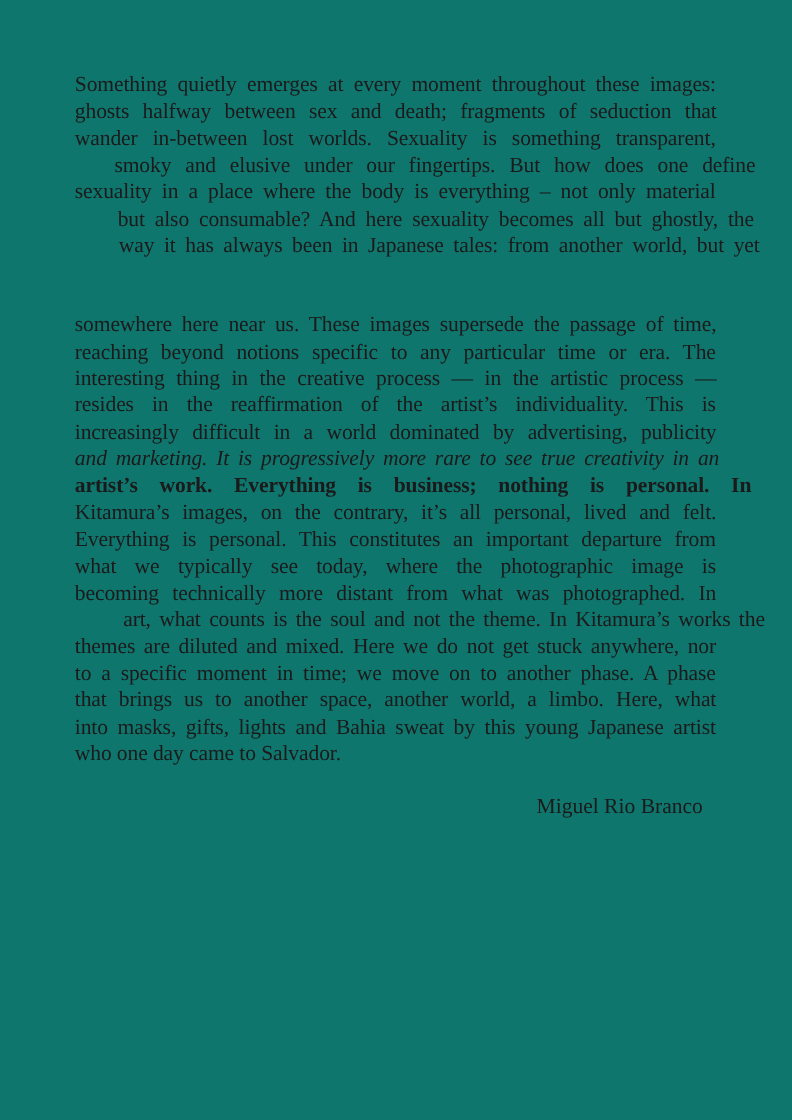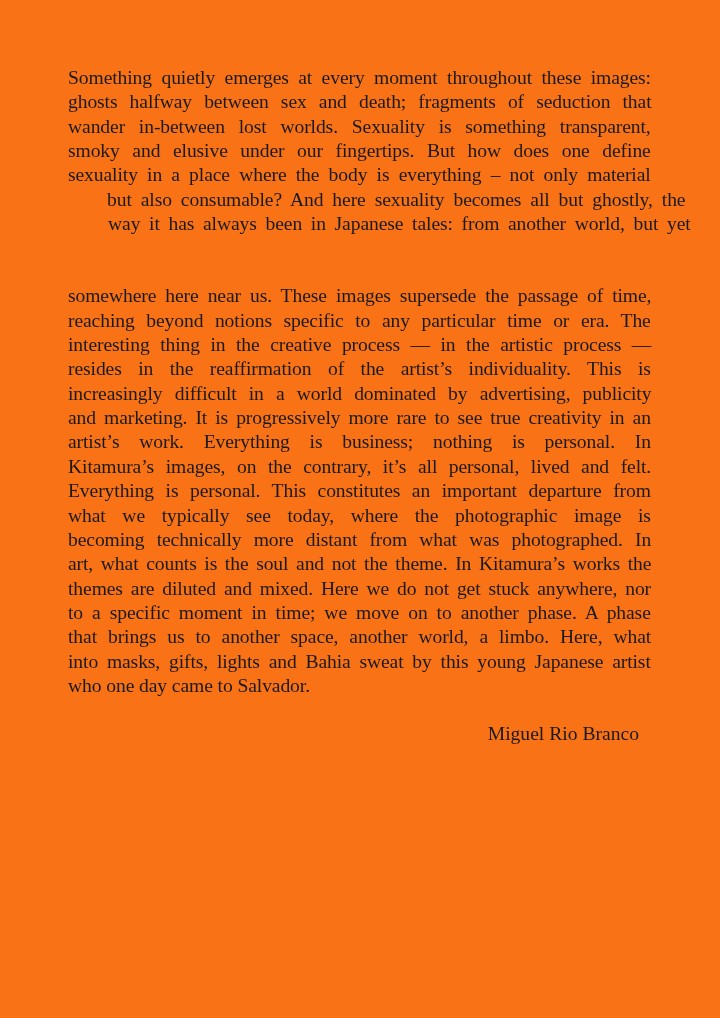--- a/index.html
+++ b/index.html
@@ -14,21 +14,21 @@
       overflow: hidden;
       font-family: "Liberation Serif", "DejaVu Serif", serif;
       color: #1a1a1a;
     }
     .page {
       position: absolute;
       left: 0;
       top: 0;
       width: 720px;
       height: 1018px;
-      background: #f97316;
+      background: #0f766e;
     }
     .body-text {
       position: absolute;
       left: 68px;
       top: 66px;
       width: 583px;
       margin: 0;
     }
     .line {
       display: block;
@@ -56,36 +56,36 @@
     }
   </style>
 </head>
 <body>
 
 <div class="page">
   <div class="body-text">
     <span class="line" style="white-space: nowrap; display: block; word-spacing: 4.625px; text-align: left; text-align-last: left;">Something quietly emerges at every moment throughout these images:</span>
     <span class="line" style="white-space: nowrap; display: block; word-spacing: 7.33333px; text-align: left; text-align-last: left;">ghosts halfway between sex and death; fragments of seduction that</span>
     <span class="line" style="white-space: nowrap; display: block; word-spacing: 9px; text-align: left; text-align-last: left;">wander in-between lost worlds. Sexuality is something transparent,</span>
-    <span class="line" style="white-space: nowrap; display: block; word-spacing: 7.8px; text-align: left; text-align-last: left;">smoky and elusive under our fingertips. But how does one define</span>
+    <span class="line" style="white-space: nowrap; display: block; word-spacing: 7.8px; text-align: left; text-align-last: left; margin-left: 36px;">smoky and elusive under our fingertips. But how does one define</span>
     <span class="line" style="white-space: nowrap; display: block; word-spacing: 4.41667px; text-align: left; text-align-last: left;">sexuality in a place where the body is everything – not only material</span>
     <span class="line" style="white-space: nowrap; display: block; word-spacing: 4.18182px; text-align: left; text-align-last: left; margin-left: 39px;">but also consumable?  And here sexuality becomes all but ghostly, the</span>
     <span class="line" style="white-space: nowrap; display: block; word-spacing: 3.91667px; text-align: left; text-align-last: left; margin-left: 40px;">way it has always been in Japanese tales: from another world, but yet</span>
     <span class="line" style="white-space: nowrap; display: block; word-spacing: 4.2px; text-align: left; text-align-last: left; margin-top: 48px;">somewhere here near us. These images supersede the passage of time,</span>
     <span class="line" style="white-space: nowrap; display: block; word-spacing: 6.8px; text-align: left; text-align-last: left;">reaching beyond notions specific to any particular time or era. The</span>
     <span class="line" style="white-space: nowrap; display: block; word-spacing: 5.72727px; text-align: left; text-align-last: left;">interesting thing in the creative process — in the artistic process —</span>
     <span class="line" style="white-space: nowrap; display: block; word-spacing: 11.6667px; text-align: left; text-align-last: left;">resides in the reaffirmation of the artist’s individuality. This is</span>
     <span class="line" style="white-space: nowrap; display: block; word-spacing: 7.375px; text-align: left; text-align-last: left;">increasingly difficult in a world dominated by advertising, publicity</span>
-    <span class="line" style="white-space: nowrap; display: block; word-spacing: 3.25px; text-align: right; text-align-last: left;">and marketing. It is progressively more rare to see true creativity in an</span>
-    <span class="line" style="white-space: nowrap; display: block; word-spacing: 15px; text-align: center; text-align-last: left;">artist’s work. Everything is business; nothing is personal. In</span>
+    <span class="line" style="white-space: nowrap; display: block; word-spacing: 3.25px; text-align: right; text-align-last: left; font-style: italic;">and marketing. It is progressively more rare to see true creativity in an</span>
+    <span class="line" style="white-space: nowrap; display: block; word-spacing: 15px; text-align: center; text-align-last: left; font-weight: bold;">artist’s work. Everything is business; nothing is personal. In</span>
     <span class="line" style="white-space: nowrap; display: block; word-spacing: 6.8px; text-align: left; text-align-last: left;">Kitamura’s images, on the contrary, it’s all personal, lived and felt.</span>
     <span class="line" style="white-space: nowrap; display: block; word-spacing: 6.75px; text-align: left; text-align-last: left;">Everything is personal. This constitutes an important departure from</span>
     <span class="line" style="white-space: nowrap; display: block; word-spacing: 11.8889px; text-align: left; text-align-last: left;">what we typically see today, where the photographic image is</span>
     <span class="line" style="white-space: nowrap; display: block; word-spacing: 7.375px; text-align: left; text-align-last: left;">becoming technically more distant from what was photographed. In</span>
-    <span class="line" style="white-space: nowrap; display: block; word-spacing: 2.84615px; text-align: left; text-align-last: left;">art, what counts is the soul and not the theme. In Kitamura’s works the</span>
+    <span class="line" style="white-space: nowrap; display: block; word-spacing: 2.84615px; text-align: left; text-align-last: left; margin-left: 44px;">art, what counts is the soul and not the theme. In Kitamura’s works the</span>
     <span class="line" style="white-space: nowrap; display: block; word-spacing: 3.08333px; text-align: center; text-align-last: left;">themes are diluted and mixed. Here we do not get stuck anywhere, nor</span>
     <span class="line" style="white-space: nowrap; display: block; word-spacing: 4.23077px; text-align: left; text-align-last: left;">to a specific moment in time; we move on to another phase. A phase</span>
     <span class="line" style="white-space: nowrap; display: block; word-spacing: 6.18182px; text-align: left; text-align-last: left;">that brings us to another space, another world, a limbo. Here, what</span>
     <span class="line" style="white-space: nowrap; display: block; word-spacing: 4px; text-align: left; text-align-last: left;">into masks, gifts, lights and Bahia sweat by this young Japanese artist</span>
     <span class="line last">who one day came to Salvador.</span>
   </div>
 
   <p class="signature">Miguel Rio Branco</p>
 </div>
 

